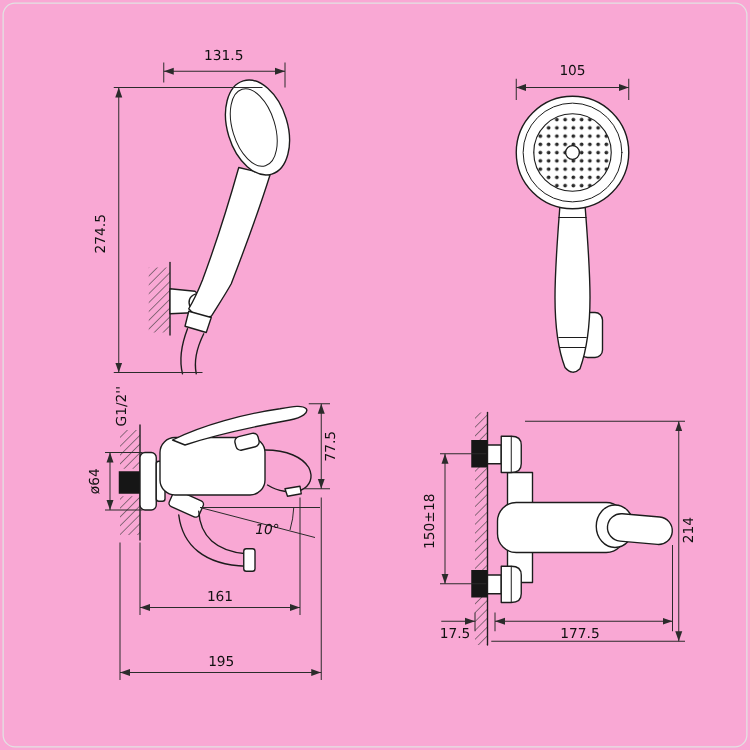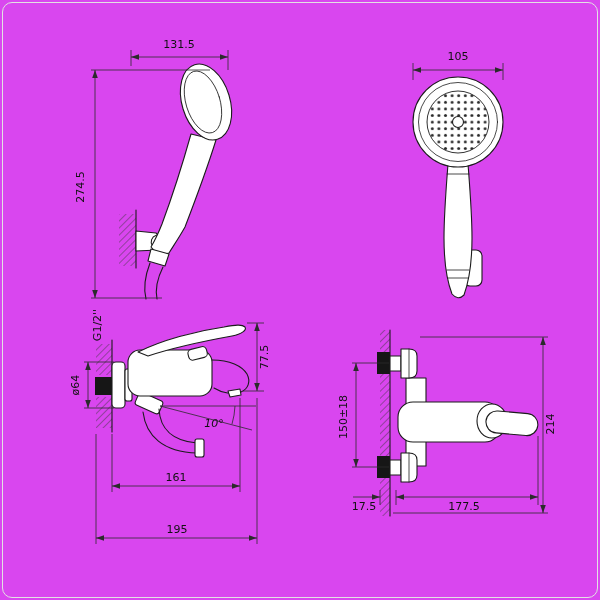--- a/index.html
+++ b/index.html
@@ -1,16 +1,16 @@
 <!DOCTYPE html>
 <html><head>
 <meta charset="utf-8">
 <style>
   html,body{margin:0;padding:0;background:#fff;}
-  .canvas{position:relative;width:600px;height:600px;background:#d946ef;font-family:"DejaVu Sans",sans-serif;overflow:hidden;}
+  .canvas{position:relative;width:600px;height:600px;background:#f9a8d4;font-family:"DejaVu Sans",sans-serif;overflow:hidden;}
   .frame{position:absolute;inset:2px;border:1px solid #e2e2e2;border-radius:10px;pointer-events:none;}
   svg{position:absolute;left:0;top:0;}
   .ol{fill:#ffffff;stroke:#1c1c1c;stroke-width:1.1;stroke-linejoin:round;}
   .ln{fill:none;stroke:#1c1c1c;stroke-width:1.1;stroke-linecap:round;stroke-linejoin:round;}
   .thin{stroke-width:.8;}
   .dim{fill:none;stroke:#2b2b2b;stroke-width:.8;}
   .blk{fill:#161616;stroke:none;}
   text.dt{font-size:11px;fill:#111;font-family:"DejaVu Sans",sans-serif;}
   text.it{font-style:italic;}
 </style>

